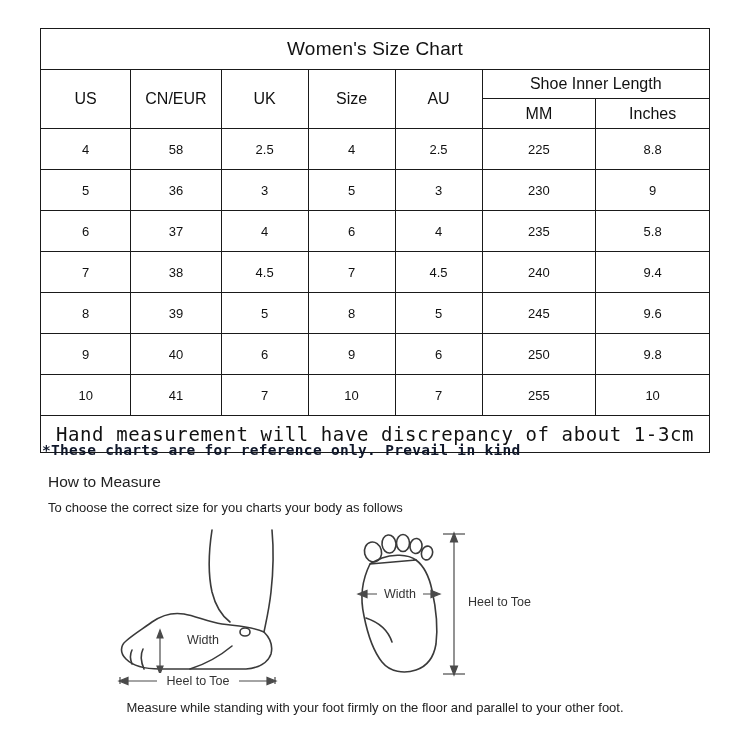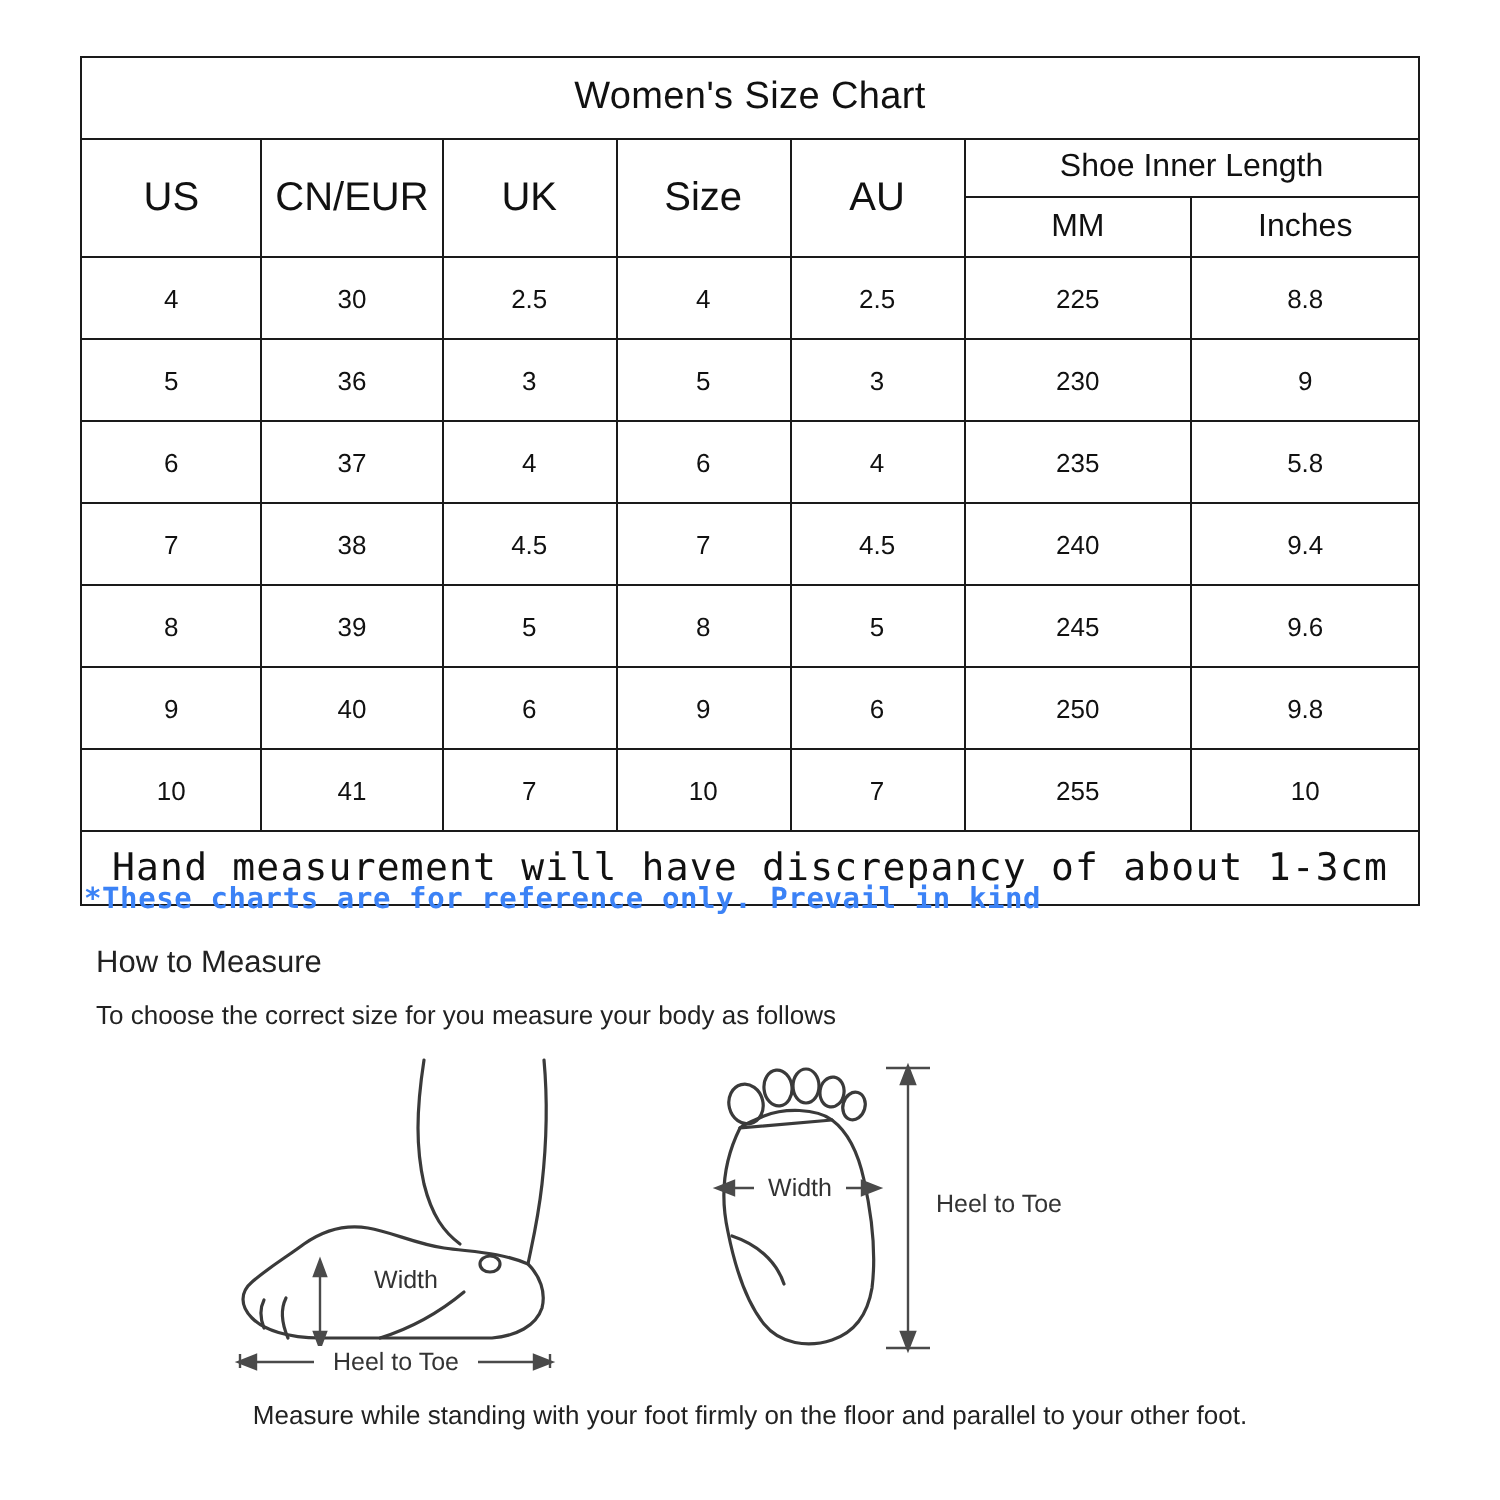--- a/index.html
+++ b/index.html
@@ -41,21 +41,21 @@
     vertical-align: middle;
     font-weight: normal;
   }
   .chart-title {
     font-size: 19px;
     font-weight: bold;
     height: 38px;
     letter-spacing: 0.2px;
   }
   .hdr-main {
-    font-size: 20px;
+    font-size: 16px;
     font-weight: bold;
     height: 53px;
   }
   .hdr-group {
     font-size: 16px;
     font-weight: bold;
     height: 26px;
     margin-left: 32px;
   }
   .hdr-sub {
@@ -76,21 +76,21 @@
 
   
   .reference-note {
     position: absolute;
     left: 42px;
     top: 442px;
     font-family: "DejaVu Sans Mono", monospace;
     font-size: 14.5px;
     font-weight: bold;
     letter-spacing: 0.3px;
-    color: #3b82f6;
+    color: #0f172a;
   }
   .how-title {
     position: absolute;
     left: 48px;
     top: 473px;
     font-size: 15.5px;
     color: #222;
     text-align: center;
   }
   .how-sub {
@@ -151,21 +151,21 @@
           <td class="hdr-main" rowspan="2">AU</td>
           <td class="hdr-group" colspan="2">Shoe Inner Length</td>
         </tr>
         <tr>
           <td class="hdr-sub">MM</td>
           <td class="hdr-sub">Inches</td>
         </tr>
 
         <tr>
           <td class="data-cell">4</td>
-          <td class="data-cell">30</td>
+          <td class="data-cell">58</td>
           <td class="data-cell">2.5</td>
           <td class="data-cell">4</td>
           <td class="data-cell">2.5</td>
           <td class="data-cell">225</td>
           <td class="data-cell">8.8</td>
         </tr>
         <tr>
           <td class="data-cell">5</td>
           <td class="data-cell">36</td>
           <td class="data-cell">3</td>
@@ -222,21 +222,21 @@
 
         <tr class="footnote-row">
           <td colspan="7">Hand measurement will have discrepancy of about 1-3cm</td>
         </tr>
       </tbody>
     </table>
   </div>
 
   <div class="reference-note">*These charts are for reference only. Prevail in kind</div>
   <div class="how-title">How to Measure</div>
-  <div class="how-sub">To choose the correct size for you measure your body as follows</div>
+  <div class="how-sub">To choose the correct size for you charts your body as follows</div>
 
   <div class="diagram">
     <svg width="670" height="180" viewBox="0 0 670 180">
 
       <g fill="none" stroke="#3a3a3a" stroke-width="1.6" stroke-linecap="round" stroke-linejoin="round">
 
         <path d="M172 8 C168 34 168 52 172 70 C176 86 182 94 190 100"></path>
         <path d="M232 8 C234 30 233 52 231 70 C229 88 226 100 224 110"></path>
 
         <path d="M224 110 C230 116 233 124 231 132 C228 141 218 146 206 147

